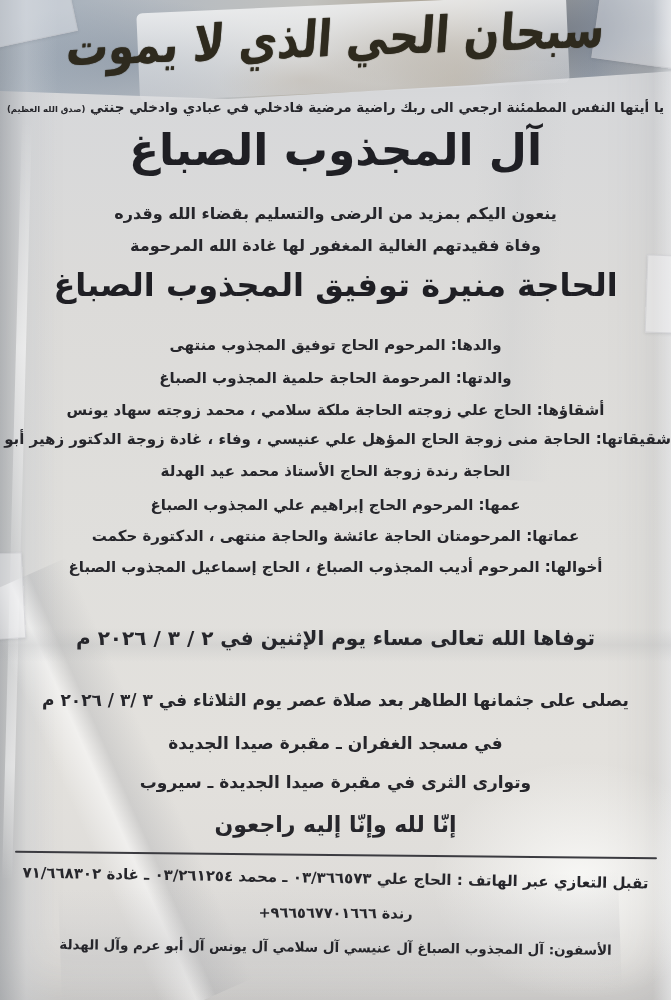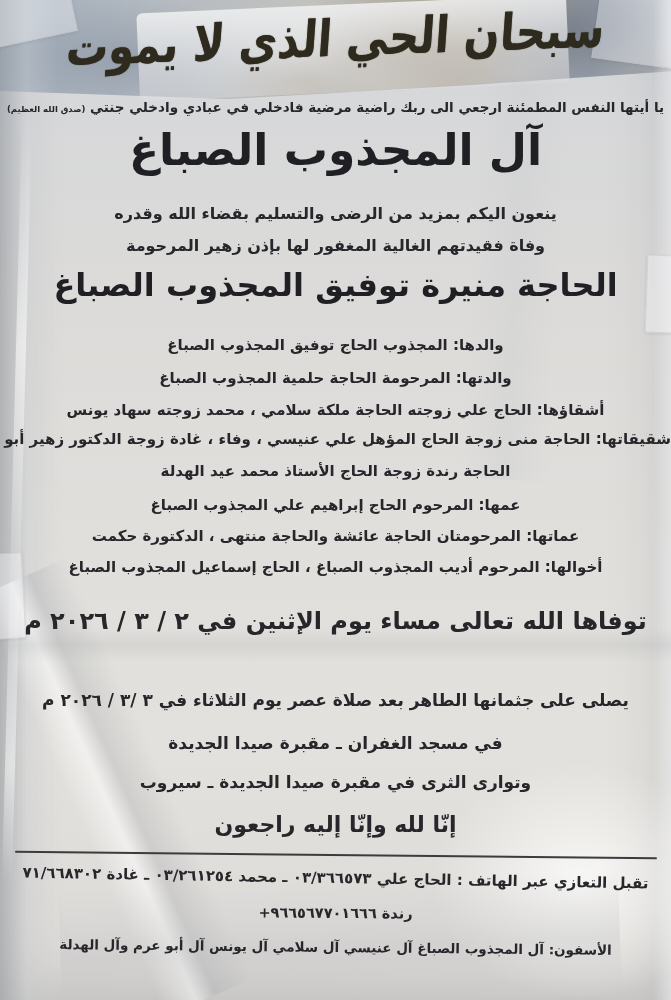--- a/index.html
+++ b/index.html
@@ -55,21 +55,21 @@
   .line{position:absolute;left:0;width:100%;text-align:center;font-weight:bold;white-space:nowrap;}
   .callig{top:14px;font-size:42px;color:#2e2a1e;transform:rotate(-2deg) skewX(-6deg) scaleY(1.2);
     text-shadow:0 0 1px rgba(46,42,30,.8);letter-spacing:0;}
   .verse{top:99px;font-size:13.5px;}
   .verse .attr{font-size:8.5px;}
   .famtitle{top:124px;font-size:44px;letter-spacing:1px;color:#1f1f24;}
   .ann1{top:204px;font-size:16px;}
   .ann2{top:236px;font-size:16px;}
   .dname{top:266px;font-size:32px;color:#1f1f24;}
   .rel{font-size:15px;}
-  .dt{font-size:24px;}
+  .dt{font-size:20px;margin-top:19px;}
   .fn{font-size:17px;}
   .istirja{top:812px;font-size:22px;}
   .sep{position:absolute;left:15px;top:854px;width:642px;height:2px;background:#3b3b40;
     transform:rotate(.6deg);border-radius:2px;}
   .phones{top:869px;font-size:15px;transform:rotate(1deg);}
   .randa{top:905px;font-size:14.5px;transform:rotate(.4deg);}
   .mourn{top:939px;font-size:13.5px;transform:rotate(.6deg);}
   .closing{top:968px;font-size:13.5px;}
 </style>
 </head>
@@ -98,25 +98,25 @@
   <div class="content">
     <div class="line callig">سبحان الحي الذي لا يموت</div>
 
     <div class="line verse"><span>يا أيتها النفس المطمئنة ارجعي الى ربك راضية مرضية فادخلي في عبادي وادخلي جنتي</span>
       <span class="attr">(صدق الله العظيم)</span>
     </div>
 
     <div class="line famtitle">آل المجذوب الصباغ</div>
 
     <div class="line ann1">ينعون اليكم بمزيد من الرضى والتسليم بقضاء الله وقدره</div>
-    <div class="line ann2">وفاة فقيدتهم الغالية المغفور لها بإذن زهير المرحومة</div>
+    <div class="line ann2">وفاة فقيدتهم الغالية المغفور لها غادة الله المرحومة</div>
 
     <div class="line dname">الحاجة منيرة توفيق المجذوب الصباغ</div>
 
-    <div class="line rel" style="top:336px">والدها: المجذوب الحاج توفيق المجذوب الصباغ</div>
+    <div class="line rel" style="top:336px">والدها: المرحوم الحاج توفيق المجذوب منتهى</div>
     <div class="line rel" style="top:369px">والدتها: المرحومة الحاجة حلمية المجذوب الصباغ</div>
     <div class="line rel" style="top:401px">أشقاؤها: الحاج علي زوجته الحاجة ملكة سلامي ، محمد زوجته سهاد يونس</div>
     <div class="line rel" style="top:430px">شقيقاتها: الحاجة منى زوجة الحاج المؤهل علي عنيسي ، وفاء ، غادة زوجة الدكتور زهير أبو عرم</div>
     <div class="line rel" style="top:462px">الحاجة رندة زوجة الحاج الأستاذ محمد عيد الهدلة</div>
     <div class="line rel" style="top:496px">عمها: المرحوم الحاج إبراهيم علي المجذوب الصباغ</div>
     <div class="line rel" style="top:527px">عماتها: المرحومتان الحاجة عائشة والحاجة منتهى ، الدكتورة حكمت</div>
     <div class="line rel" style="top:558px">أخوالها: المرحوم أديب المجذوب الصباغ ، الحاج إسماعيل المجذوب الصباغ</div>
 
     <div class="line dt" style="top:607px">توفاها الله تعالى مساء يوم الإثنين في ٢ / ٣ / ٢٠٢٦ م</div>
 

